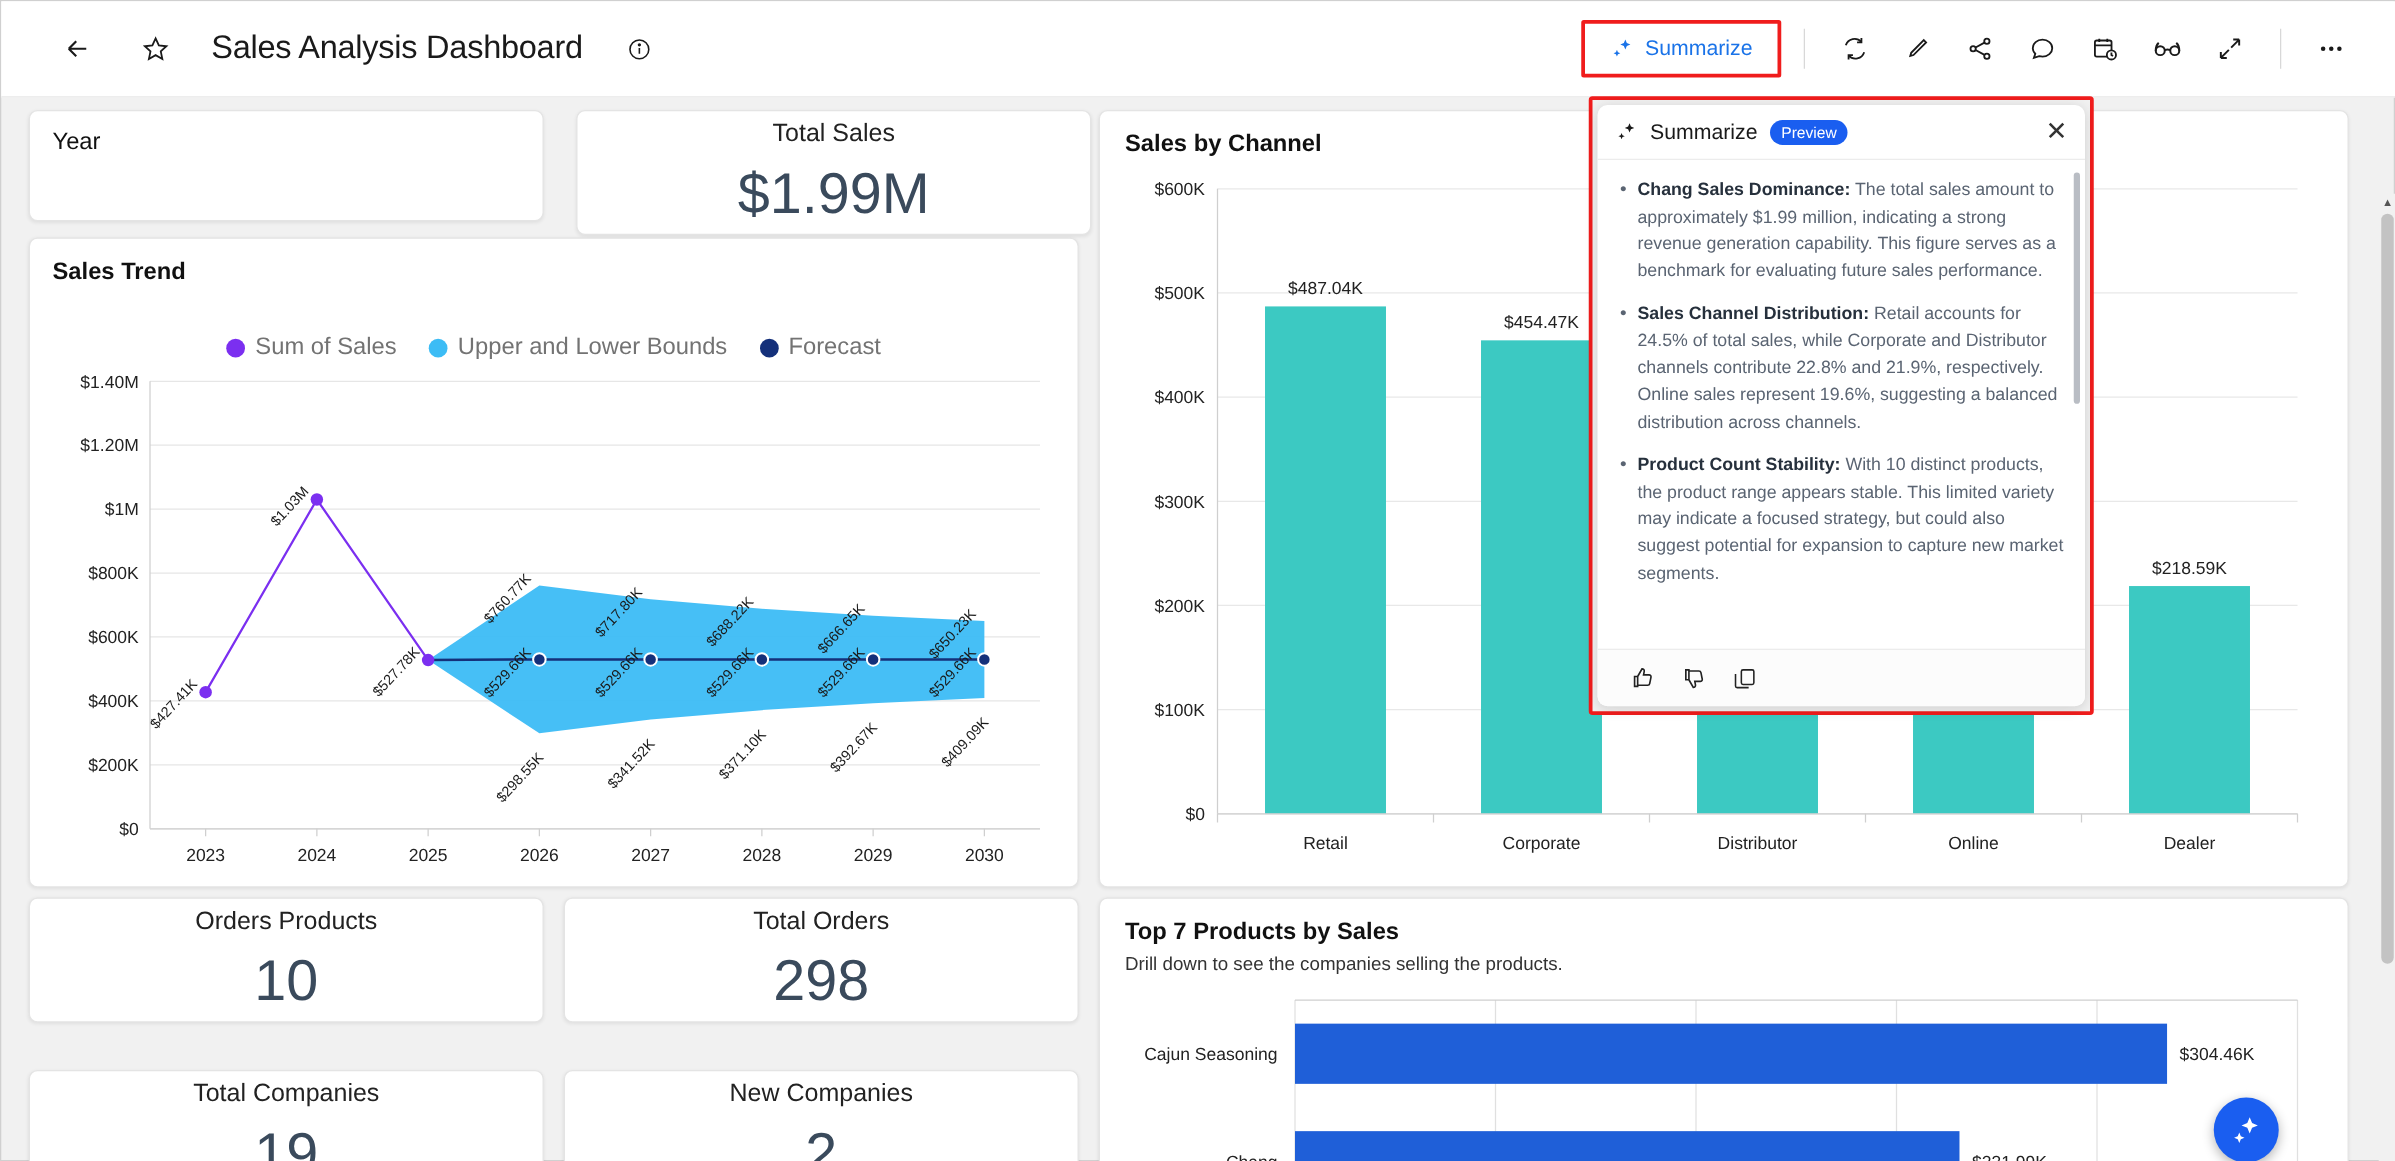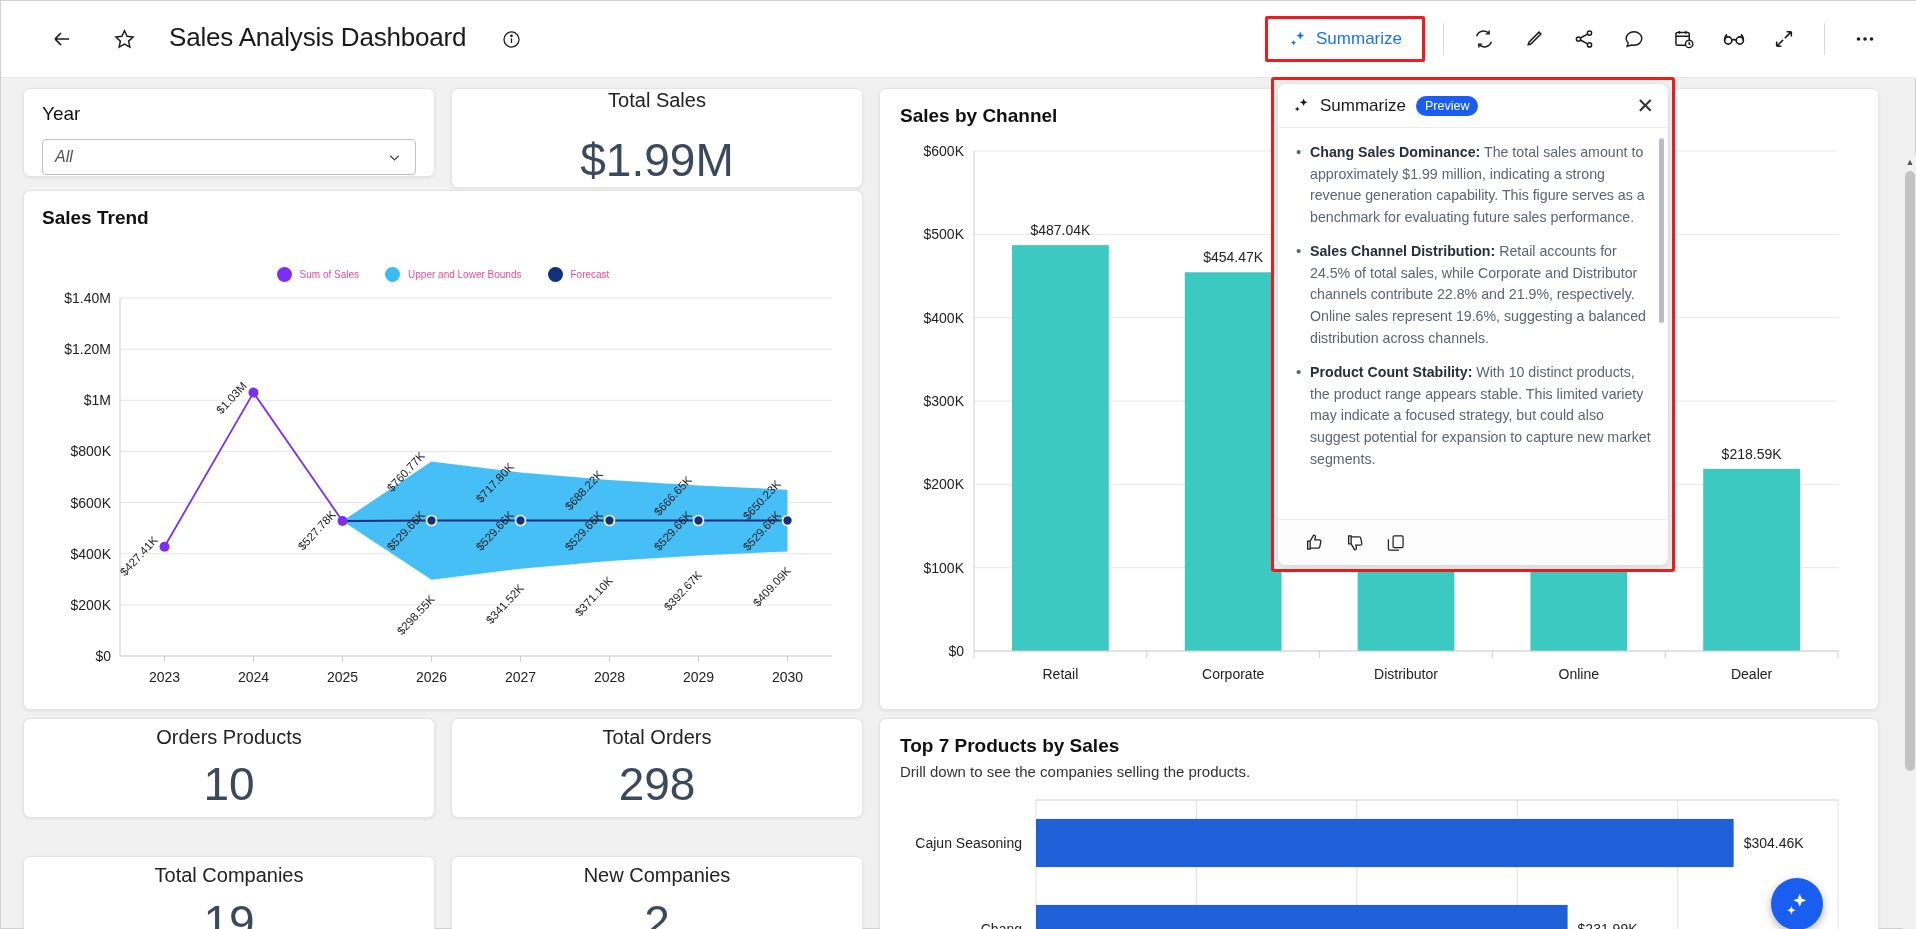--- a/index.html
+++ b/index.html
@@ -70,21 +70,21 @@
   
   .filter-label { font-size: 19px; font-weight: normal; color: #111; }
   .select-box {
     margin-top: 14px; height: 36px; border: 1px solid #bfbfbf; border-radius: 4px;
     display: flex; align-items: center; padding: 0 12px; cursor: pointer; background:#fff;
   }
   .select-val { font-size: 16px; color: #555; font-style: italic; flex: 1; }
 
   
   .legend { display: flex; align-items: center; justify-content: center; gap: 26px; }
-  .legend-item { display: flex; align-items: center; gap: 8px; font-size: 10px; color: #ec4899; }
+  .legend-item { display: flex; align-items: center; gap: 8px; font-size: 19px; color: #737373; }
   .dot { width: 15px; height: 15px; border-radius: 50%; }
   .tick-lbl { font-size: 14px; fill: #222; }
   .dlabel { font-size: 11.5px; fill: #1a1a1a; }
 
   
   .sum-outer {
     position: absolute;
     border: 3px solid #f01c1c;
     border-radius: 3px;
     background: #f1f1f1;
@@ -234,29 +234,23 @@
             <circle cx="18.5" cy="12" r="1.8"></circle>
         </svg>
       </div>
     </div>
   </div>
 
   <div class="body">
 
     <div class="card" style="left:22px; top:10px; width:412px; height:89px; padding:14px 18px;">
       <div class="filter-label">Year</div>
-      <div class="select-box">
-        <span class="select-val">All</span>
-        <svg width="17" height="17" viewBox="0 0 24 24" fill="none" stroke="#444" stroke-width="1.7">
-          <path d="M6 9.5l6 6 6-6"></path>
-        </svg>
-      </div>
-    </div>
-
-    <div class="card kpi" style="left:450px; top:10px; width:412px; height:100px;justify-content:space-between;">
+    </div>
+
+    <div class="card kpi" style="left:460px; top:10px; width:412px; height:100px;">
       <div class="kpi-label">Total Sales</div>
       <div class="kpi-value">$1.99M</div>
     </div>
 
     <div class="card" style="left:22px; top:112px; width:840px; height:520px; padding:16px 18px;">
       <div class="card-title">Sales Trend</div>
 
       <div class="legend" style="margin-top:38px;">
         <div class="legend-item">
           <span class="dot" style="background:#7b2ff0;"></span>

